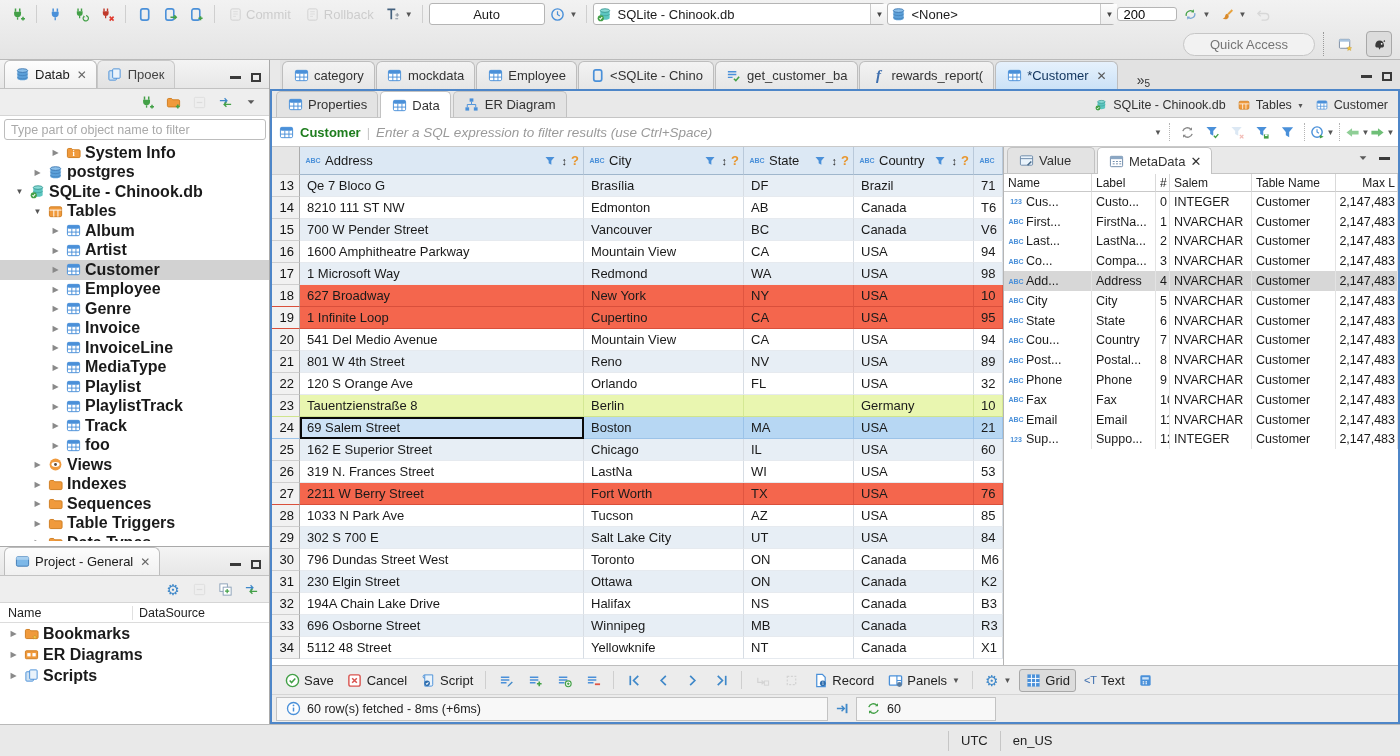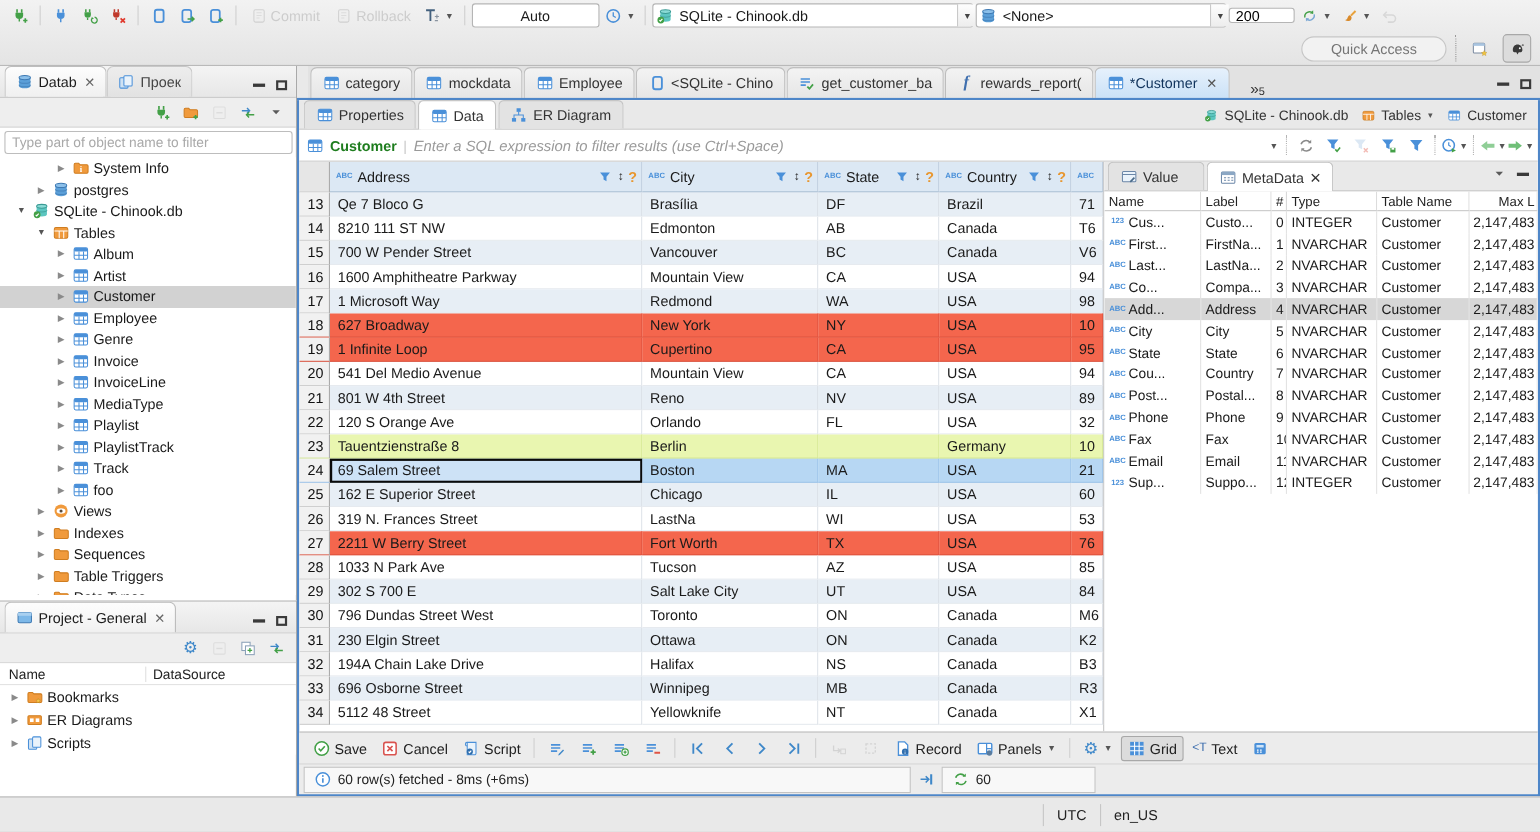--- a/index.html
+++ b/index.html
@@ -48,21 +48,21 @@
   .ptb-btn { display:flex; align-items:center; justify-content:center; width:20px; height:20px; }
   .disabled { opacity:.4; }
   .nav-filter { display:block; width:262px; margin:3px 4px; height:21px; border:1px solid #bdbdbd; border-radius:3px; padding:0 6px; font-size:12.5px; font-family:"Liberation Sans",sans-serif; color:#333; }
   .nav-filter::placeholder { color:#a9a9a9; }
   .tree { background:#fff; overflow:hidden; }
   #nav-tree { height:398px; }
   .tree-row { height:19.5px; display:flex; align-items:center; gap:4px; white-space:nowrap; }
   .tree-row.selected { background:#d2d2d2; }
   .tree-arrow { width:11px; text-align:center; font-size:8px; color:#8a8a8a; flex:none; }
   .tree-arrow.exp { color:#555; }
-  .tree-label { font-size:13px; }
+  .tree-label { font-size:16px;font-weight:bold; }
   .proj-cols { height:20px; display:flex; align-items:center; border-bottom:1px solid #dcdcdc; font-size:12.5px; color:#222; background:#fff; }
   .proj-cols .c1 { width:133px; padding-left:8px; border-right:1px solid #e0e0e0; }
   .proj-cols .c2 { padding-left:6px; }
 
   
   .etabs { position:absolute; left:280px; top:60px; right:0; height:29px; background:#e2e2e2; display:flex; align-items:flex-end; padding-left:2px;text-align:right; }
   .etab { height:28px; display:flex; align-items:center; gap:5px; padding:0 10px; border:1px solid #bdbdbd; border-bottom:none; border-radius:6px 6px 0 0; background:linear-gradient(#f3f3f3,#e6e6e6); color:#333; white-space:nowrap; margin-right:1px; }
   .etab.active { background:linear-gradient(#e6f1fc,#cbe2f7); color:#10335c; }
   .etab .x { font-size:12px; color:#555; margin-left:3px; }
   .etab-overflow { margin-left:18px; color:#333; font-size:14px; display:flex; align-items:flex-start; }
@@ -1207,21 +1207,21 @@
                 </svg>
               </span>
             <span class="glyph-min"></span>
           </span>
         </div>
         <div class="meta-grid" id="meta-grid">
             <div class="m-row m-header">
               <div class="m-cell">Name</div>
               <div class="m-cell">Label</div>
               <div class="m-cell">#</div>
-              <div class="m-cell">Type</div>
+              <div class="m-cell">Salem</div>
               <div class="m-cell">Table Name</div>
               <div class="m-cell right">Max L</div>
             </div>
             <div class="m-row">
               <div class="m-cell">
                 <span class="icn">
                   <span class="txt-123">123</span>
                 </span>
                 <span>Cus...</span>
               </div>

